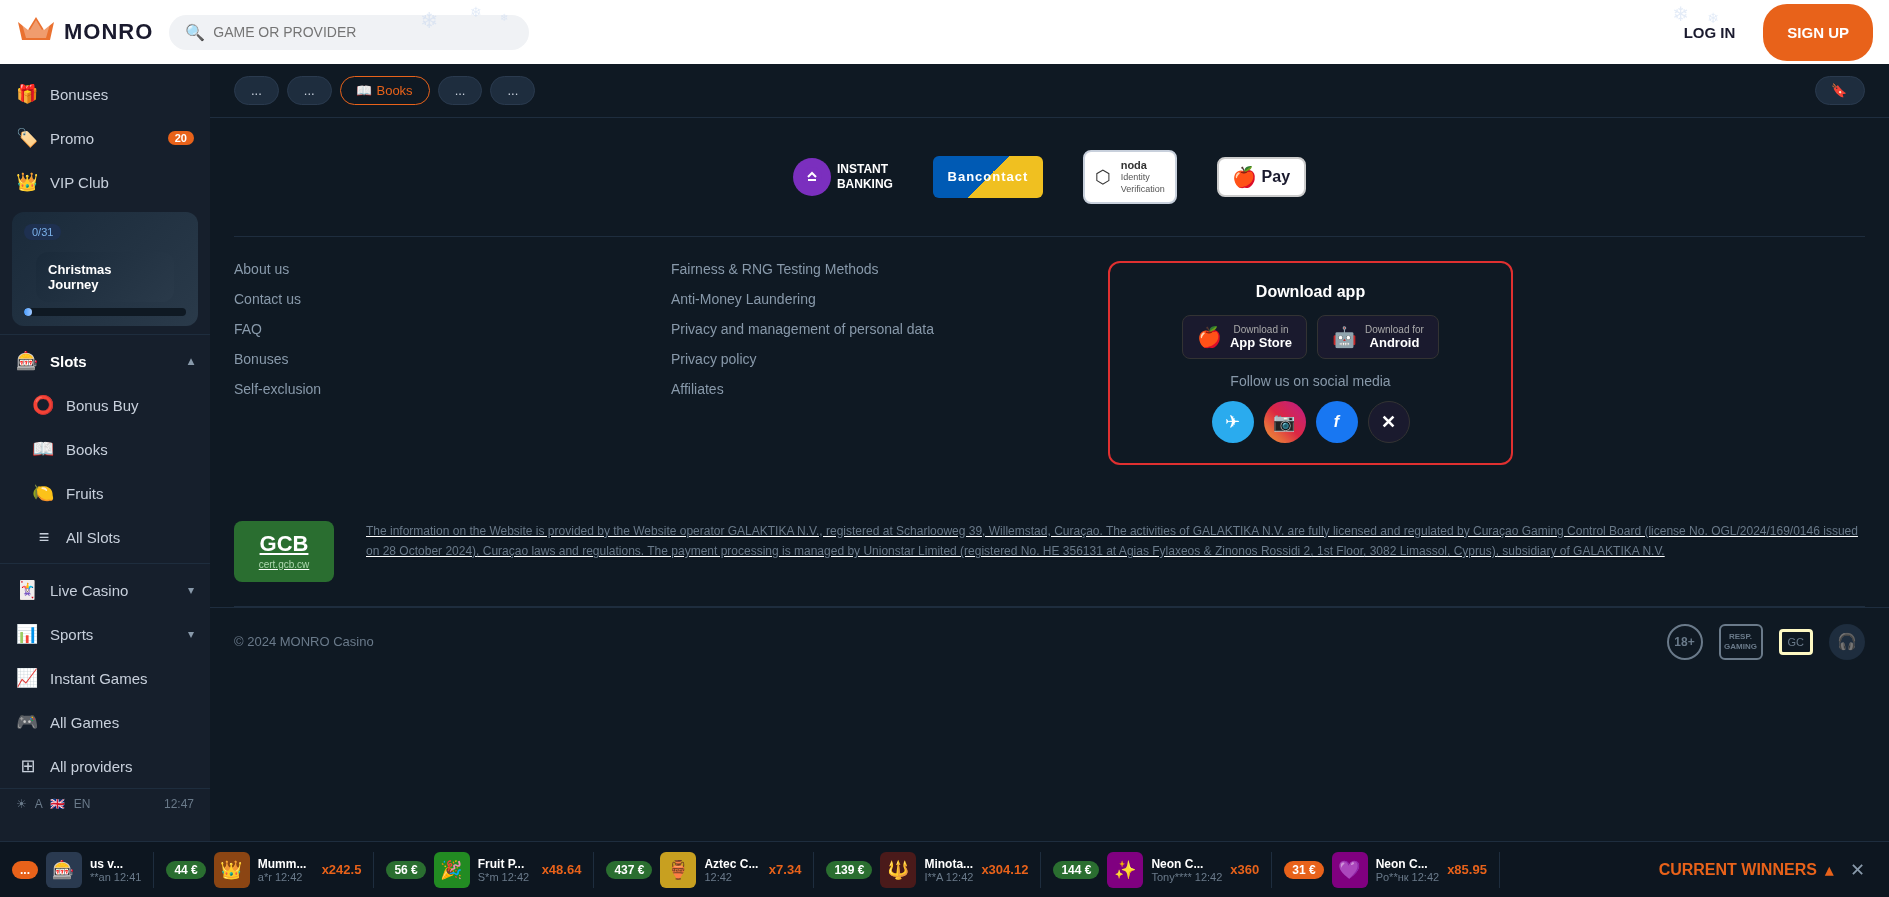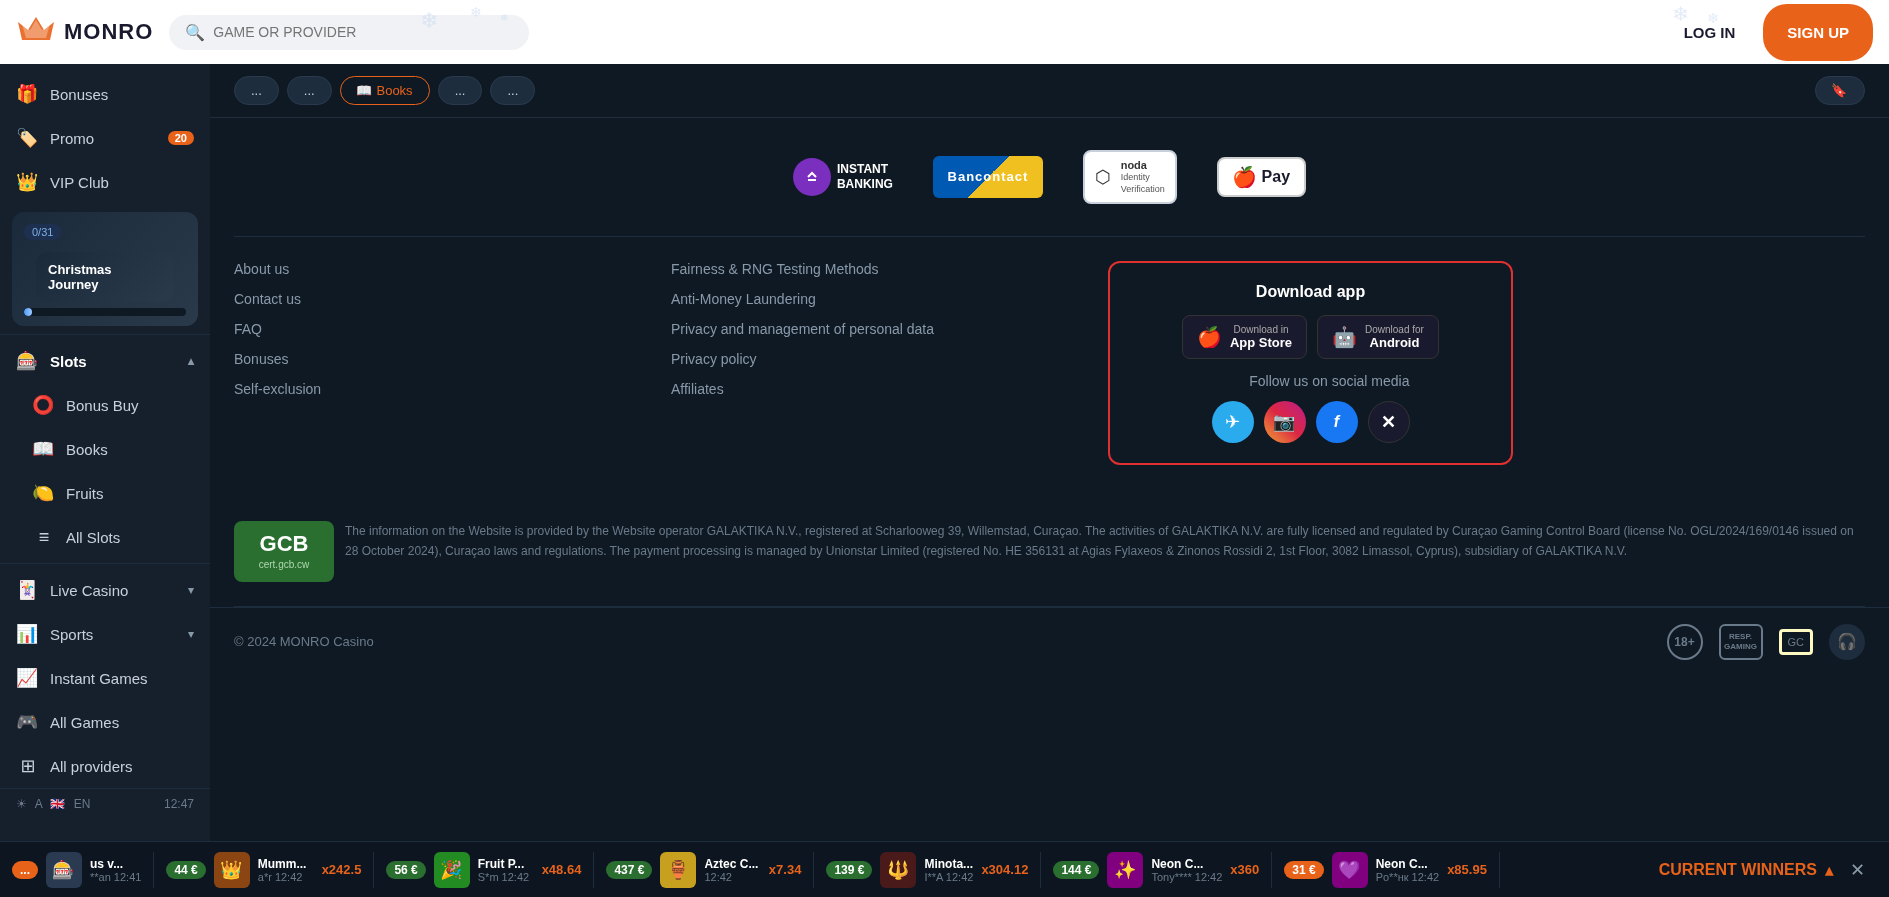--- a/index.html
+++ b/index.html
@@ -162,35 +162,35 @@
     .app-store-btn .btn-text, .android-btn .btn-text {
       display: flex; flex-direction: column;
     }
     .app-store-btn .btn-text span:first-child,
     .android-btn .btn-text span:first-child { font-size: 10px; color: #aaa; }
     .app-store-btn .btn-text span:last-child,
     .android-btn .btn-text span:last-child { font-size: 13px; font-weight: 600; }
 
     
     .social-section { text-align: center; }
-    .social-title { font-size: 14px; color: #8899aa; margin-bottom: 12px; text-align: right; }
+    .social-title { font-size: 14px; color: #8899aa; margin-bottom: 12px; }
     .social-icons { display: flex; gap: 10px; justify-content: center; }
     .social-icon {
       width: 42px; height: 42px; border-radius: 50%;
       display: flex; align-items: center; justify-content: center;
       font-size: 18px; cursor: pointer; color: #fff;
     }
     .social-telegram { background: #2aabee; }
     .social-instagram { background: linear-gradient(45deg, #f09433, #e6683c, #dc2743, #cc2366, #bc1888); }
     .social-facebook { background: #1877f2; }
     .social-x { background: #1a1a2e; border: 1px solid #333; }
 
     
     .gcb-section {
-      padding: 24px; display: flex; gap: 11px; align-items: flex-start;
+      padding: 24px; display: flex; gap: 32px; align-items: flex-start; text-decoration: underline;
     }
     .gcb-badge {
       background: #2a6e30; border-radius: 8px; padding: 12px;
       min-width: 100px; text-align: center; flex-shrink: 0;
     }
     .gcb-badge .gcb-text { font-size: 22px; font-weight: 900; color: #fff; line-height: 1; }
     .gcb-badge .gcb-sub { font-size: 10px; color: #afd8b0; margin-top: 4px; }
     .gcb-desc { font-size: 12px; color: #6a7a8a; line-height: 1.7; }
 
     

